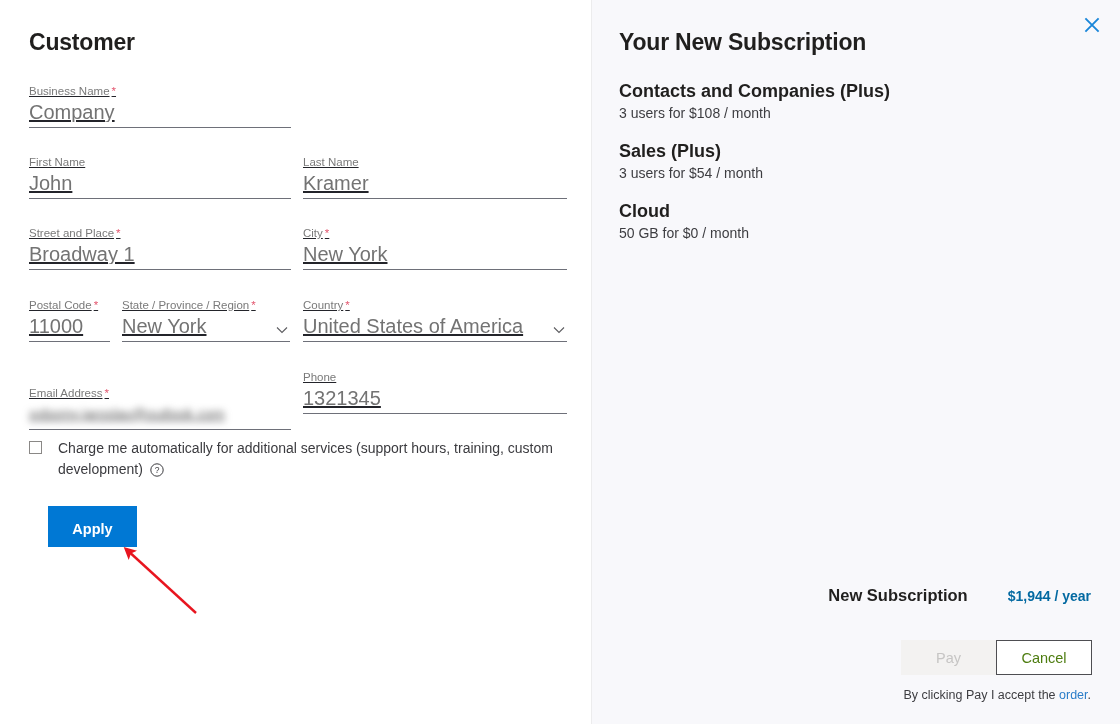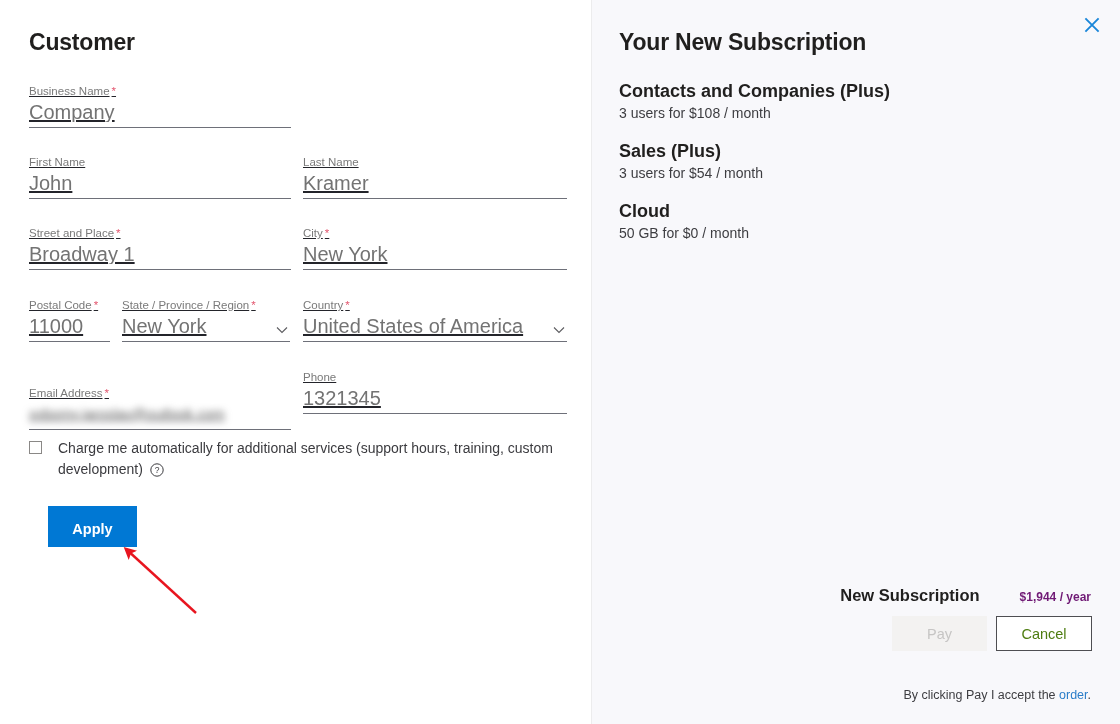--- a/index.html
+++ b/index.html
@@ -208,31 +208,31 @@
     display: flex;
     align-items: baseline;
     gap: 40px;
   }
   .total-label {
     font-size: 16.5px;
     font-weight: 700;
     color: #201f1e;
   }
   .total-value {
-    font-size: 12px;
+    font-size: 14px;
     font-weight: 700;
-    color: #701a75;
+    color: #0369a1;
   }
 
   .btn-row {
     position: absolute;
     right: 28px;
-    top: 616px;
+    top: 640px;
     display: flex;
-    gap: 9px;
+    gap: 0;
   }
   .pay-btn {
     width: 95px;
     height: 35px;
     background: #f3f2f1;
     border: 1px solid #f3f2f1;
     color: #c6c5c4;
     font-family: "Liberation Sans", sans-serif;
     font-size: 14.5px;
     cursor: default;

